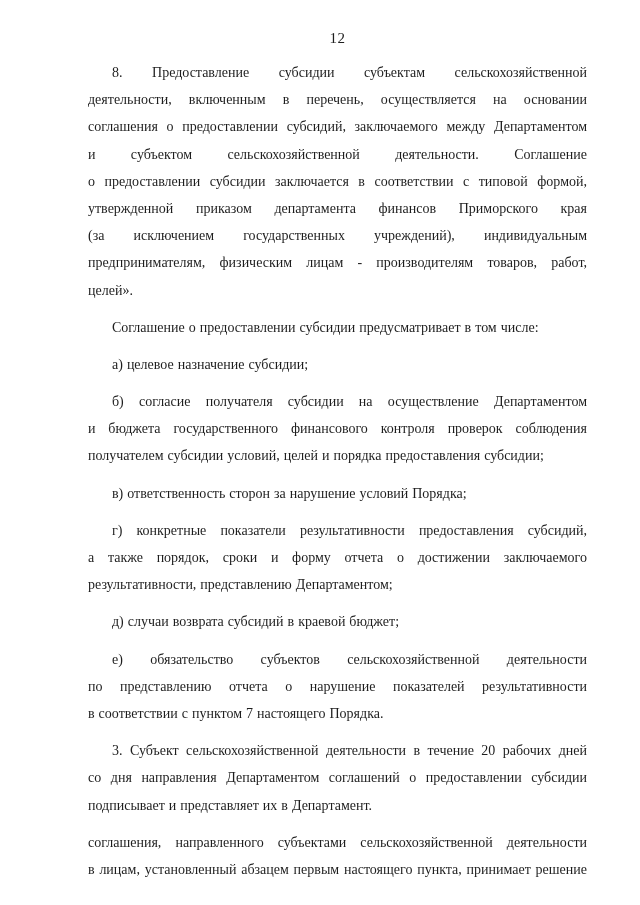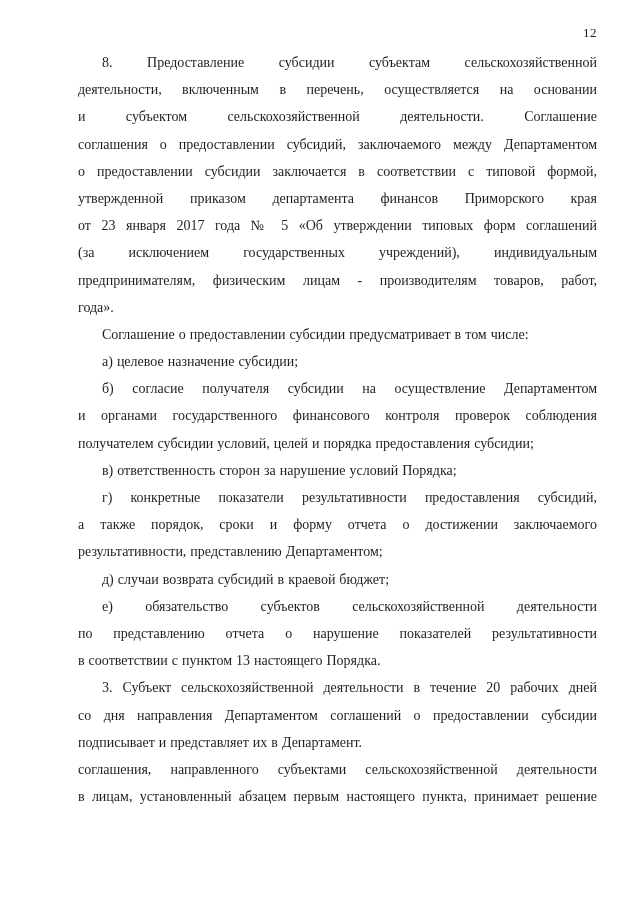--- a/index.html
+++ b/index.html
@@ -11,36 +11,36 @@
     position: relative;
     width: 640px;
     height: 905px;
     background: #ffffff;
     overflow: hidden;
     font-family: "Liberation Serif", "DejaVu Serif", serif;
     color: #1e1e1e;
   }
   .page-number {
     position: absolute;
-    top: 25px;
+    top: 31px;
     left: 78px;
     width: 519px;
-    text-align: right;
-    font-size: 13px;
+    text-align: center;
+    font-size: 15px;
     line-height: 15px;
     letter-spacing: 0.5px;
   }
   .doc-body {
     position: absolute;
     top: 49px;
     left: 78px;
     width: 519px;
   }
   .paragraph {
-    margin: 0;
+    margin: 10px;
     padding: 0;
   }
   .line {
     height: 27.2px;
     line-height: 27.2px;
     font-size: 14px;
     text-align: justify;
     text-align-last: justify;
     word-spacing: 0.5px;
     white-space: normal;
@@ -55,55 +55,54 @@
 </style>
 </head>
 <body>
 
 <div class="page">
   <div class="page-number">12</div>
   <div class="doc-body">
       <div class="paragraph">
         <div class="line indent">8. Предоставление субсидии субъектам сельскохозяйственной</div>
         <div class="line">деятельности, включенным в перечень, осуществляется на основании</div>
+        <div class="line">соглашения о предоставлении субсидий, заключаемого между Департаментом</div>
         <div class="line">и субъектом сельскохозяйственной деятельности. Соглашение</div>
-        <div class="line">соглашения о предоставлении субсидий, заключаемого между Департаментом</div>
         <div class="line">о предоставлении субсидии заключается в соответствии с типовой формой,</div>
         <div class="line">утвержденной приказом департамента финансов Приморского края</div>
-        <div class="line">от 23 января 2017 года № 5 «Об утверждении типовых форм соглашений</div>
         <div class="line">(за исключением государственных учреждений), индивидуальным</div>
         <div class="line">предпринимателям, физическим лицам - производителям товаров, работ,</div>
-        <div class="line flush">года».</div>
+        <div class="line flush">целей».</div>
       </div>
       <div class="paragraph">
         <div class="line indent flush">Соглашение о предоставлении субсидии предусматривает в том числе:</div>
       </div>
       <div class="paragraph">
         <div class="line indent flush">а) целевое назначение субсидии;</div>
       </div>
       <div class="paragraph">
         <div class="line indent">б) согласие получателя субсидии на осуществление Департаментом</div>
-        <div class="line">и органами государственного финансового контроля проверок соблюдения</div>
+        <div class="line">и бюджета государственного финансового контроля проверок соблюдения</div>
         <div class="line flush">получателем субсидии условий, целей и порядка предоставления субсидии;</div>
       </div>
       <div class="paragraph">
         <div class="line indent flush">в) ответственность сторон за нарушение условий Порядка;</div>
       </div>
       <div class="paragraph">
         <div class="line indent">г) конкретные показатели результативности предоставления субсидий,</div>
         <div class="line">а также порядок, сроки и форму отчета о достижении заключаемого</div>
         <div class="line flush">результативности, представлению Департаментом;</div>
       </div>
       <div class="paragraph">
         <div class="line indent flush">д) случаи возврата субсидий в краевой бюджет;</div>
       </div>
       <div class="paragraph">
         <div class="line indent">е) обязательство субъектов сельскохозяйственной деятельности</div>
         <div class="line">по представлению отчета о нарушение показателей результативности</div>
-        <div class="line flush">в соответствии с пунктом 13 настоящего Порядка.</div>
+        <div class="line flush">в соответствии с пунктом 7 настоящего Порядка.</div>
       </div>
       <div class="paragraph">
         <div class="line indent">3. Субъект сельскохозяйственной деятельности в течение 20 рабочих дней</div>
         <div class="line">со дня направления Департаментом соглашений о предоставлении субсидии</div>
         <div class="line flush">подписывает и представляет их в Департамент.</div>
       </div>
       <div class="paragraph">
         <div class="line">соглашения, направленного субъектами сельскохозяйственной деятельности</div>
         <div class="line">в лицам, установленный абзацем первым настоящего пункта, принимает решение</div>
       </div>

